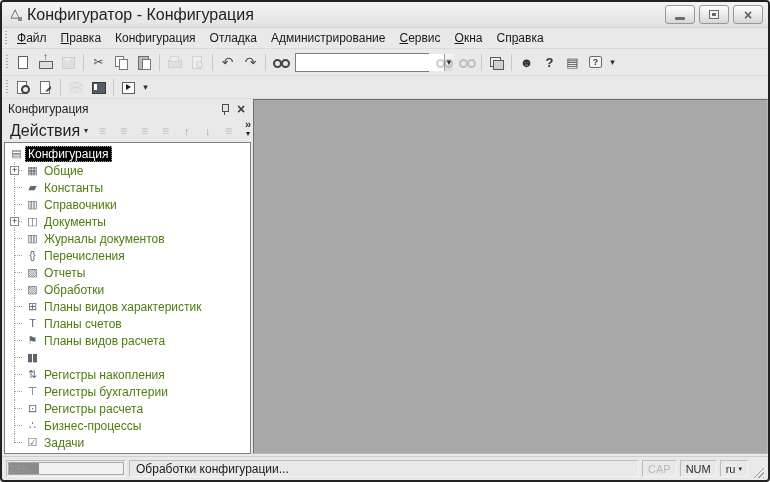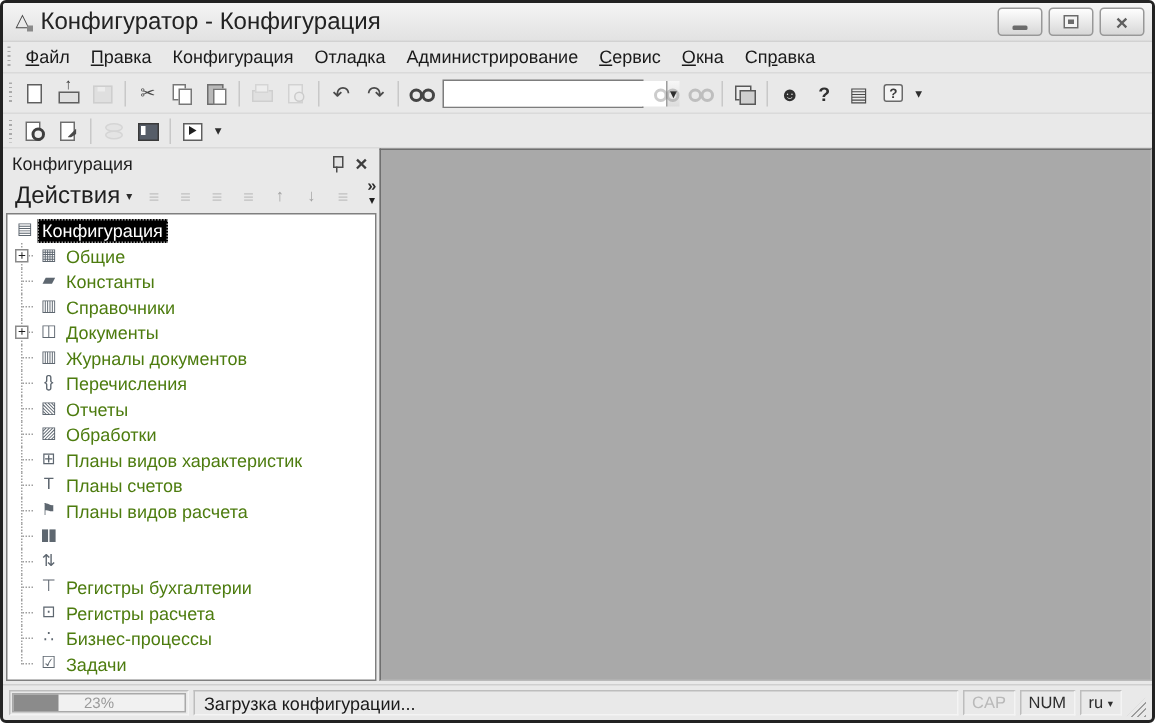--- a/index.html
+++ b/index.html
@@ -105,21 +105,21 @@
   .tlabel{padding:0 3px;font-size:12px;color:#4d7c0f}
   .trow.selected .tlabel{background:#000;color:#fff;border:1px dotted #9a9a9a;padding:0 2px}
   
   .workspace{flex:1;background:#a9a9a9;border:1px solid #b9b9b9;border-top-color:#6f6f6f;border-left-color:#6f6f6f;margin-bottom:2px}
   
   .statusbar{height:24px;flex:none;display:flex;align-items:center;gap:3px;padding:2px 4px;border-top:1px solid #cfcfcf}
   .cell{border:1px solid;border-color:#bdbdbd #f4f4f4 #f4f4f4 #bdbdbd;height:17px;display:flex;align-items:center}
   .cell-progress{width:120px;padding:1px;flex:none}
   .pbar{flex:1;height:13px;border:1px solid #a9a9a9;background:#f1f1f1;position:relative}
   .pfill{position:absolute;left:0;top:0;bottom:0;background:#8b8b8b}
-  .plabel{position:absolute;inset:0;text-align:center;font-size:10px;color:#9a9a9a;line-height:13px}
+  .plabel{position:absolute;inset:0;text-align:left;font-size:10px;color:#9a9a9a;line-height:13px}
   .cell-msg{flex:1;padding:0 6px;font-size:12px;color:#1a1a1a;white-space:nowrap;overflow:hidden}
   .cell-ind{flex:none;justify-content:center;font-size:11px;padding:0 5px}
   .ind-off{color:#b9b9b9}
   .ind-on{color:#2d2d2d}
   .cell-lang{gap:3px}
   .cell-lang::after{content:"▾";font-size:7px;color:#2e2e2e}
   .rgrip{width:13px;height:13px;flex:none;align-self:flex-end;
     background:repeating-linear-gradient(135deg,transparent 0 2px,#9c9c9c 2px 3px);
     clip-path:polygon(100% 0,100% 100%,0 100%)}
 </style>
@@ -351,20 +351,21 @@
           <span class="ticon gi">⚑</span>
           <span class="tlabel">Планы видов расчета</span>
         </div>
         <div class="trow">
           <span class="slot line"></span>
           <span class="ticon gi">▮▮</span>
         </div>
         <div class="trow">
           <span class="slot line"></span>
           <span class="ticon gi">⇅</span>
+          <span class="tlabel">Регистры накопления</span>
         </div>
         <div class="trow">
           <span class="slot line"></span>
           <span class="ticon gi">⊤</span>
           <span class="tlabel">Регистры бухгалтерии</span>
         </div>
         <div class="trow">
           <span class="slot line"></span>
           <span class="ticon gi">⊡</span>
           <span class="tlabel">Регистры расчета</span>
@@ -384,21 +385,21 @@
     <div class="workspace"></div>
   </div>
 
   <div class="statusbar">
     <span class="cell cell-progress">
       <span class="pbar">
         <span class="pfill" style="width: 26%;"></span>
         <span class="plabel">23%</span>
       </span>
     </span>
-    <span class="cell cell-msg">Загрузка конфигурации...</span>
+    <span class="cell cell-msg">Обработки конфигурации...</span>
     <span class="cell cell-ind ind-off">CAP</span>
     <span class="cell cell-ind ind-on">NUM</span>
     <span class="cell cell-ind ind-on cell-lang">
         <span>ru</span>
       </span>
     <span class="rgrip"></span>
   </div>
 
 </div>
 

